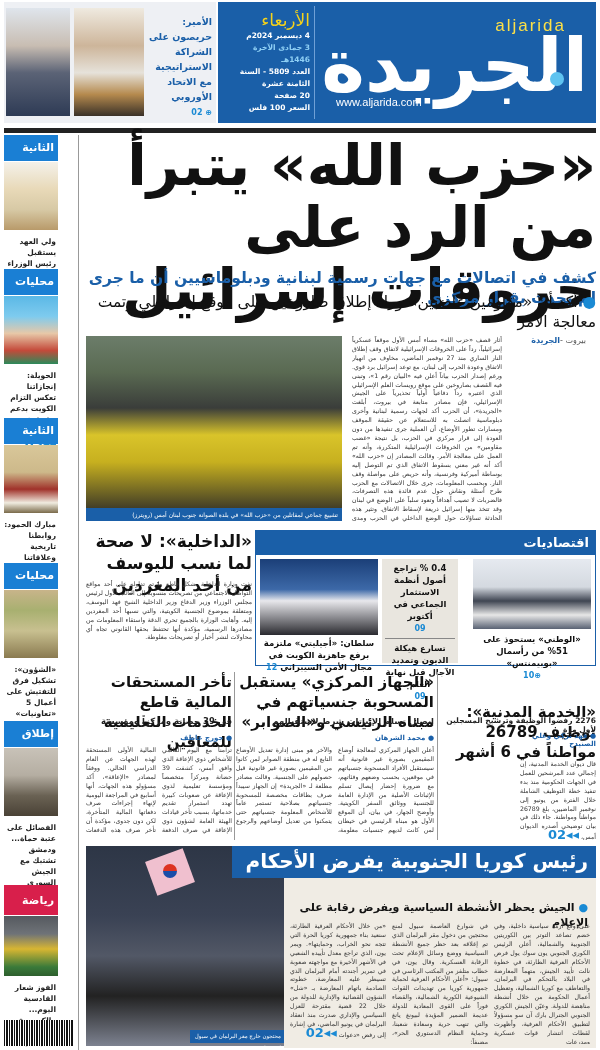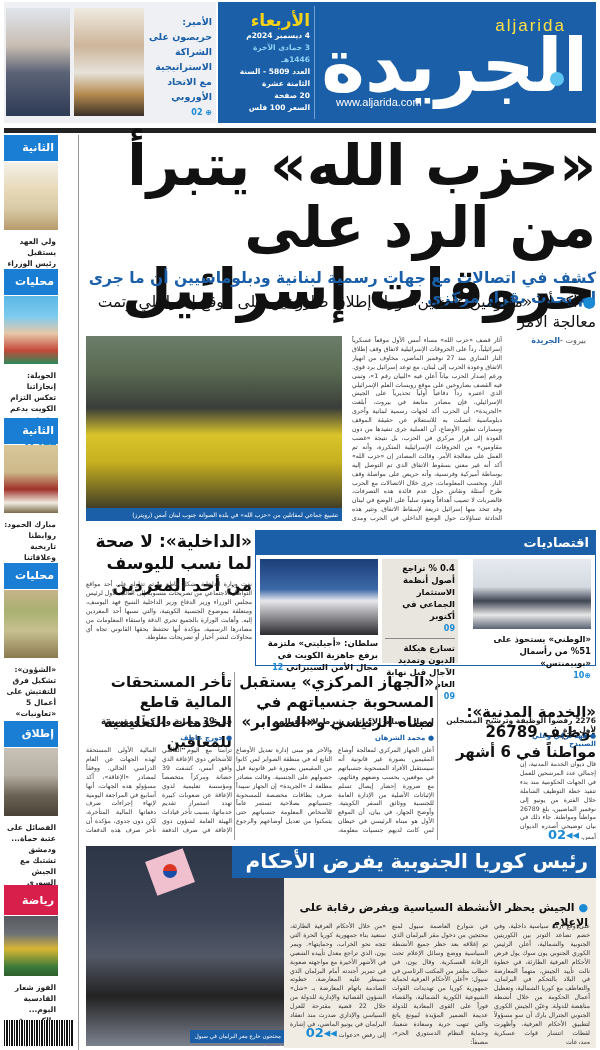--- a/index.html
+++ b/index.html
@@ -6,21 +6,21 @@
 body{width:600px;height:1050px;background:#fff;font-family:"DejaVu Sans",sans-serif;overflow:hidden;position:relative;color:#111}
 .abs{position:absolute}
 
 .mast{left:218px;top:2px;width:378px;height:121px;background:#1a5fa8;}
 .mast-logo{right:8px;top:8px;color:#fff;font-weight:bold;font-size:74px;line-height:1;font-family:"DejaVu Sans",sans-serif;letter-spacing:-2px}
 .mast-latin{right:30px;top:14px;color:#fde047;font-size:17px;letter-spacing:2px;font-family:"Liberation Sans",sans-serif}
 .mast-url{left:118px;top:94px;color:#fff;font-size:11px;font-family:"Liberation Sans",sans-serif}
 .mast-dot{left:332px;top:70px;width:14px;height:14px;border-radius:50%;background:#5fc3f0}
 .mast-divider{left:96px;top:4px;width:1px;height:113px;background:#6fa0d6}
 .meta{left:6px;top:8px;width:86px;text-align:right;color:#fff;direction:rtl;font-size:7.5px;line-height:12px;font-weight:bold}
-.meta .day{color:#f5d21a;font-size:17px;line-height:20px;font-weight:bold}
+.meta .day{color:#f5d21a;font-size:17px;line-height:20px;font-weight:normal}
 .meta .hijri{color:#8fd0f5}
 .teaser{left:4px;top:2px;width:212px;height:121px;background:#eef0f4}
 .teaser-photo1{left:2px;top:6px;width:64px;height:108px;background:linear-gradient(180deg,#dfe5ec 0%,#c8bdb2 35%,#5b6376 60%,#2e3b55 100%)}
 .teaser-photo2{left:70px;top:6px;width:70px;height:108px;background:linear-gradient(180deg,#efeae0 0%,#cdb59a 35%,#e6e2da 60%,#b58a4e 80%,#3a3128 100%)}
 .teaser-text{right:4px;top:12px;width:66px;text-align:right;direction:rtl;color:#1a5fa8;font-weight:bold;font-size:9.5px;line-height:15px}
 .pg{color:#1a8ad4;font-weight:bold;font-size:8px}
 .rule{left:4px;top:128px;width:592px;height:5px;background:#222}
 
 .side{left:4px;top:135px;width:70px;height:915px}
 .side-sep{left:78px;top:135px;width:1px;height:915px;background:#999}
@@ -42,21 +42,21 @@
 .bodytext{direction:rtl;text-align:justify;font-size:6.2px;line-height:8.9px;color:#333}
 .lead-body{left:352px;top:336px;width:150px;height:186px}
 .pgref{color:#1a8ad4;font-weight:bold;font-size:13px}
 
 .h2a{left:86px;top:530px;width:166px;direction:rtl;text-align:right;font-weight:bold;font-size:17px;line-height:22px}
 .body2a{left:86px;top:580px;width:166px;height:70px}
 .econ{left:255px;top:530px;width:341px;height:136px;border:1px solid #1a5fa8}
 .econ-head{position:absolute;left:0;top:0;width:339px;height:24px;background:#1a5fa8;color:#fff;direction:rtl;text-align:right;font-weight:bold;font-size:13px;padding:4px 6px 0 0}
 .econ-img1{position:absolute;right:4px;top:28px;width:118px;height:70px;background:linear-gradient(180deg,#e6eaf0 0%,#d4d9e0 40%,#3f4552 60%,#e7e7e7 80%,#596273 100%)}
 .econ-img2{position:absolute;left:4px;top:28px;width:118px;height:76px;background:linear-gradient(180deg,#1b3f78 0%,#3d69a8 40%,#e8e8ec 55%,#2a2a30 100%)}
-.econ-cap{position:absolute;direction:rtl;text-align:right;font-weight:bold;font-size:8.5px;line-height:12px}
+.econ-cap{position:absolute;direction:rtl;text-align:center;font-weight:bold;font-size:8.5px;line-height:12px}
 .econ-mid{position:absolute;left:126px;top:28px;width:76px;height:104px;background:#e9e6df;padding:3px}
 
 .h3a{left:86px;top:672px;width:146px;direction:rtl;text-align:right;font-weight:bold;font-size:15px;line-height:20px}
 .h3b{left:236px;top:672px;width:198px;direction:rtl;text-align:right;font-weight:bold;font-size:15px;line-height:20px}
 .h3c{left:440px;top:702px;width:156px;direction:rtl;text-align:right;font-weight:bold;font-size:15px;line-height:20px}
 .kicker{direction:rtl;text-align:right;font-weight:bold;font-size:8.5px;color:#222}
 .byline{direction:rtl;text-align:right;font-weight:bold;font-size:7px;color:#1a5fa8}
 .vsep{width:1px;background:#999}
 
 .korea-photo{left:86px;top:846px;width:198px;height:200px;background:linear-gradient(180deg,#2d3646 0%,#3a4254 35%,#525866 55%,#222 75%,#7d8290 100%)}

